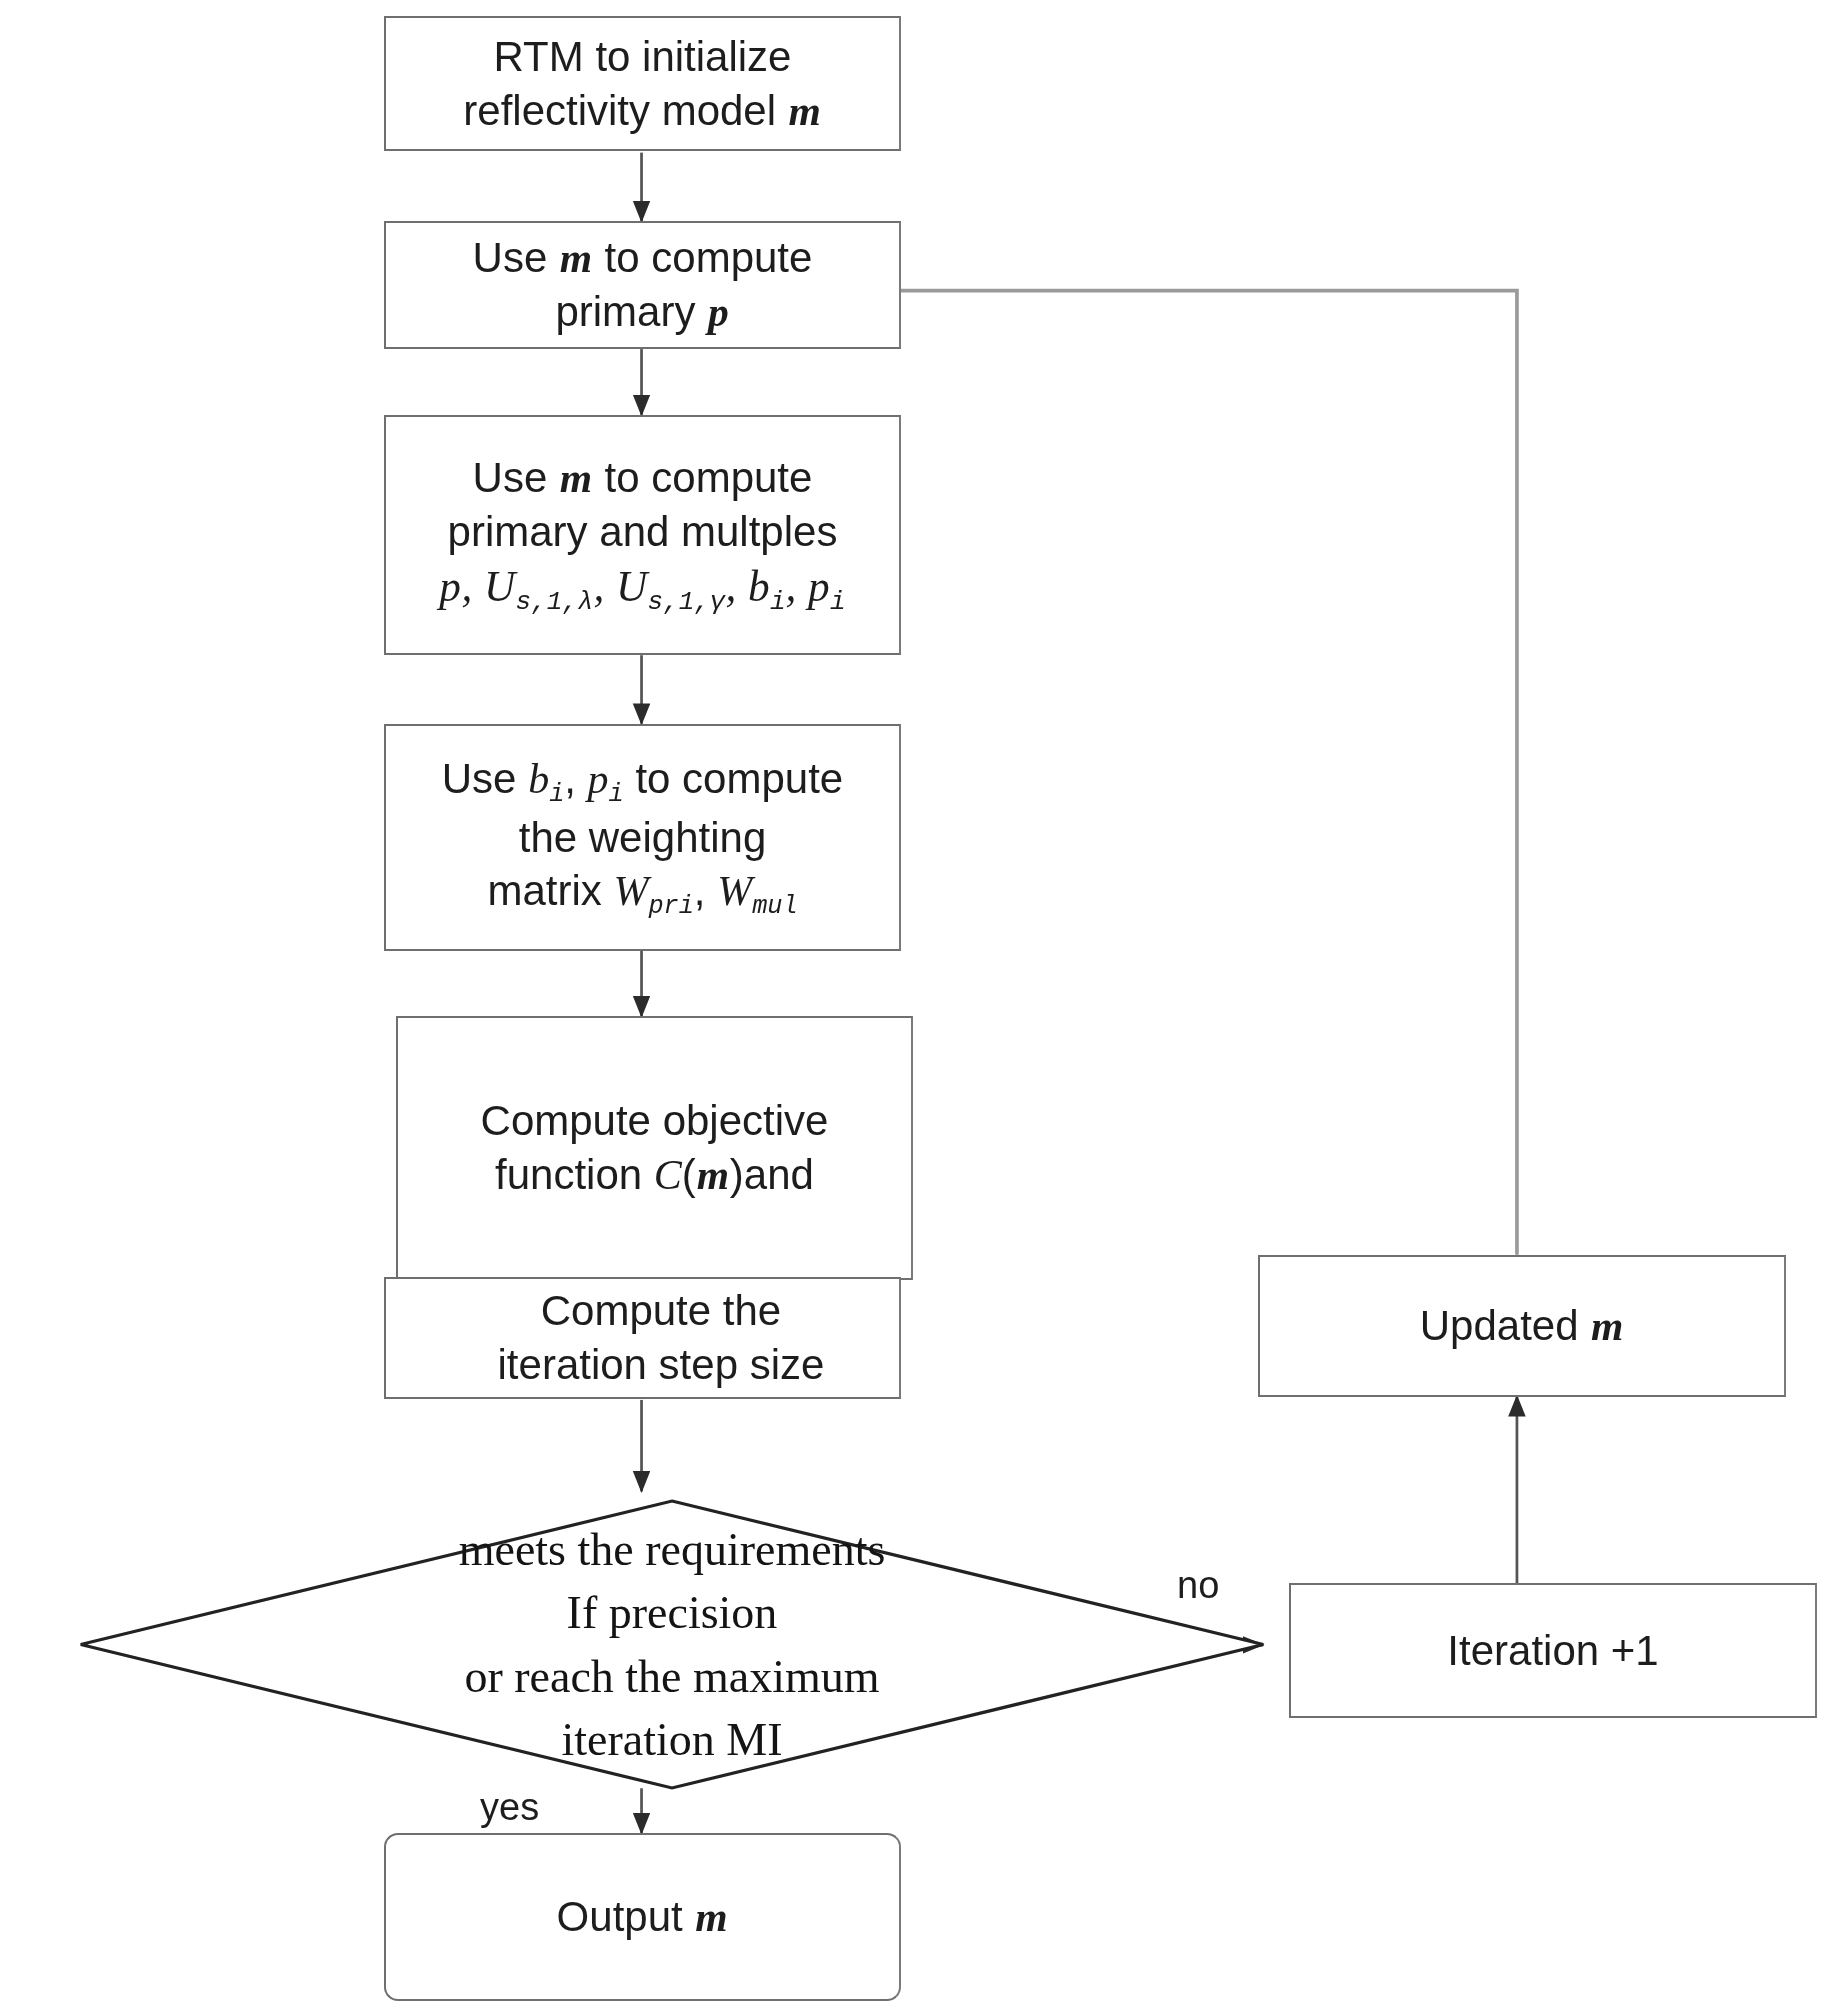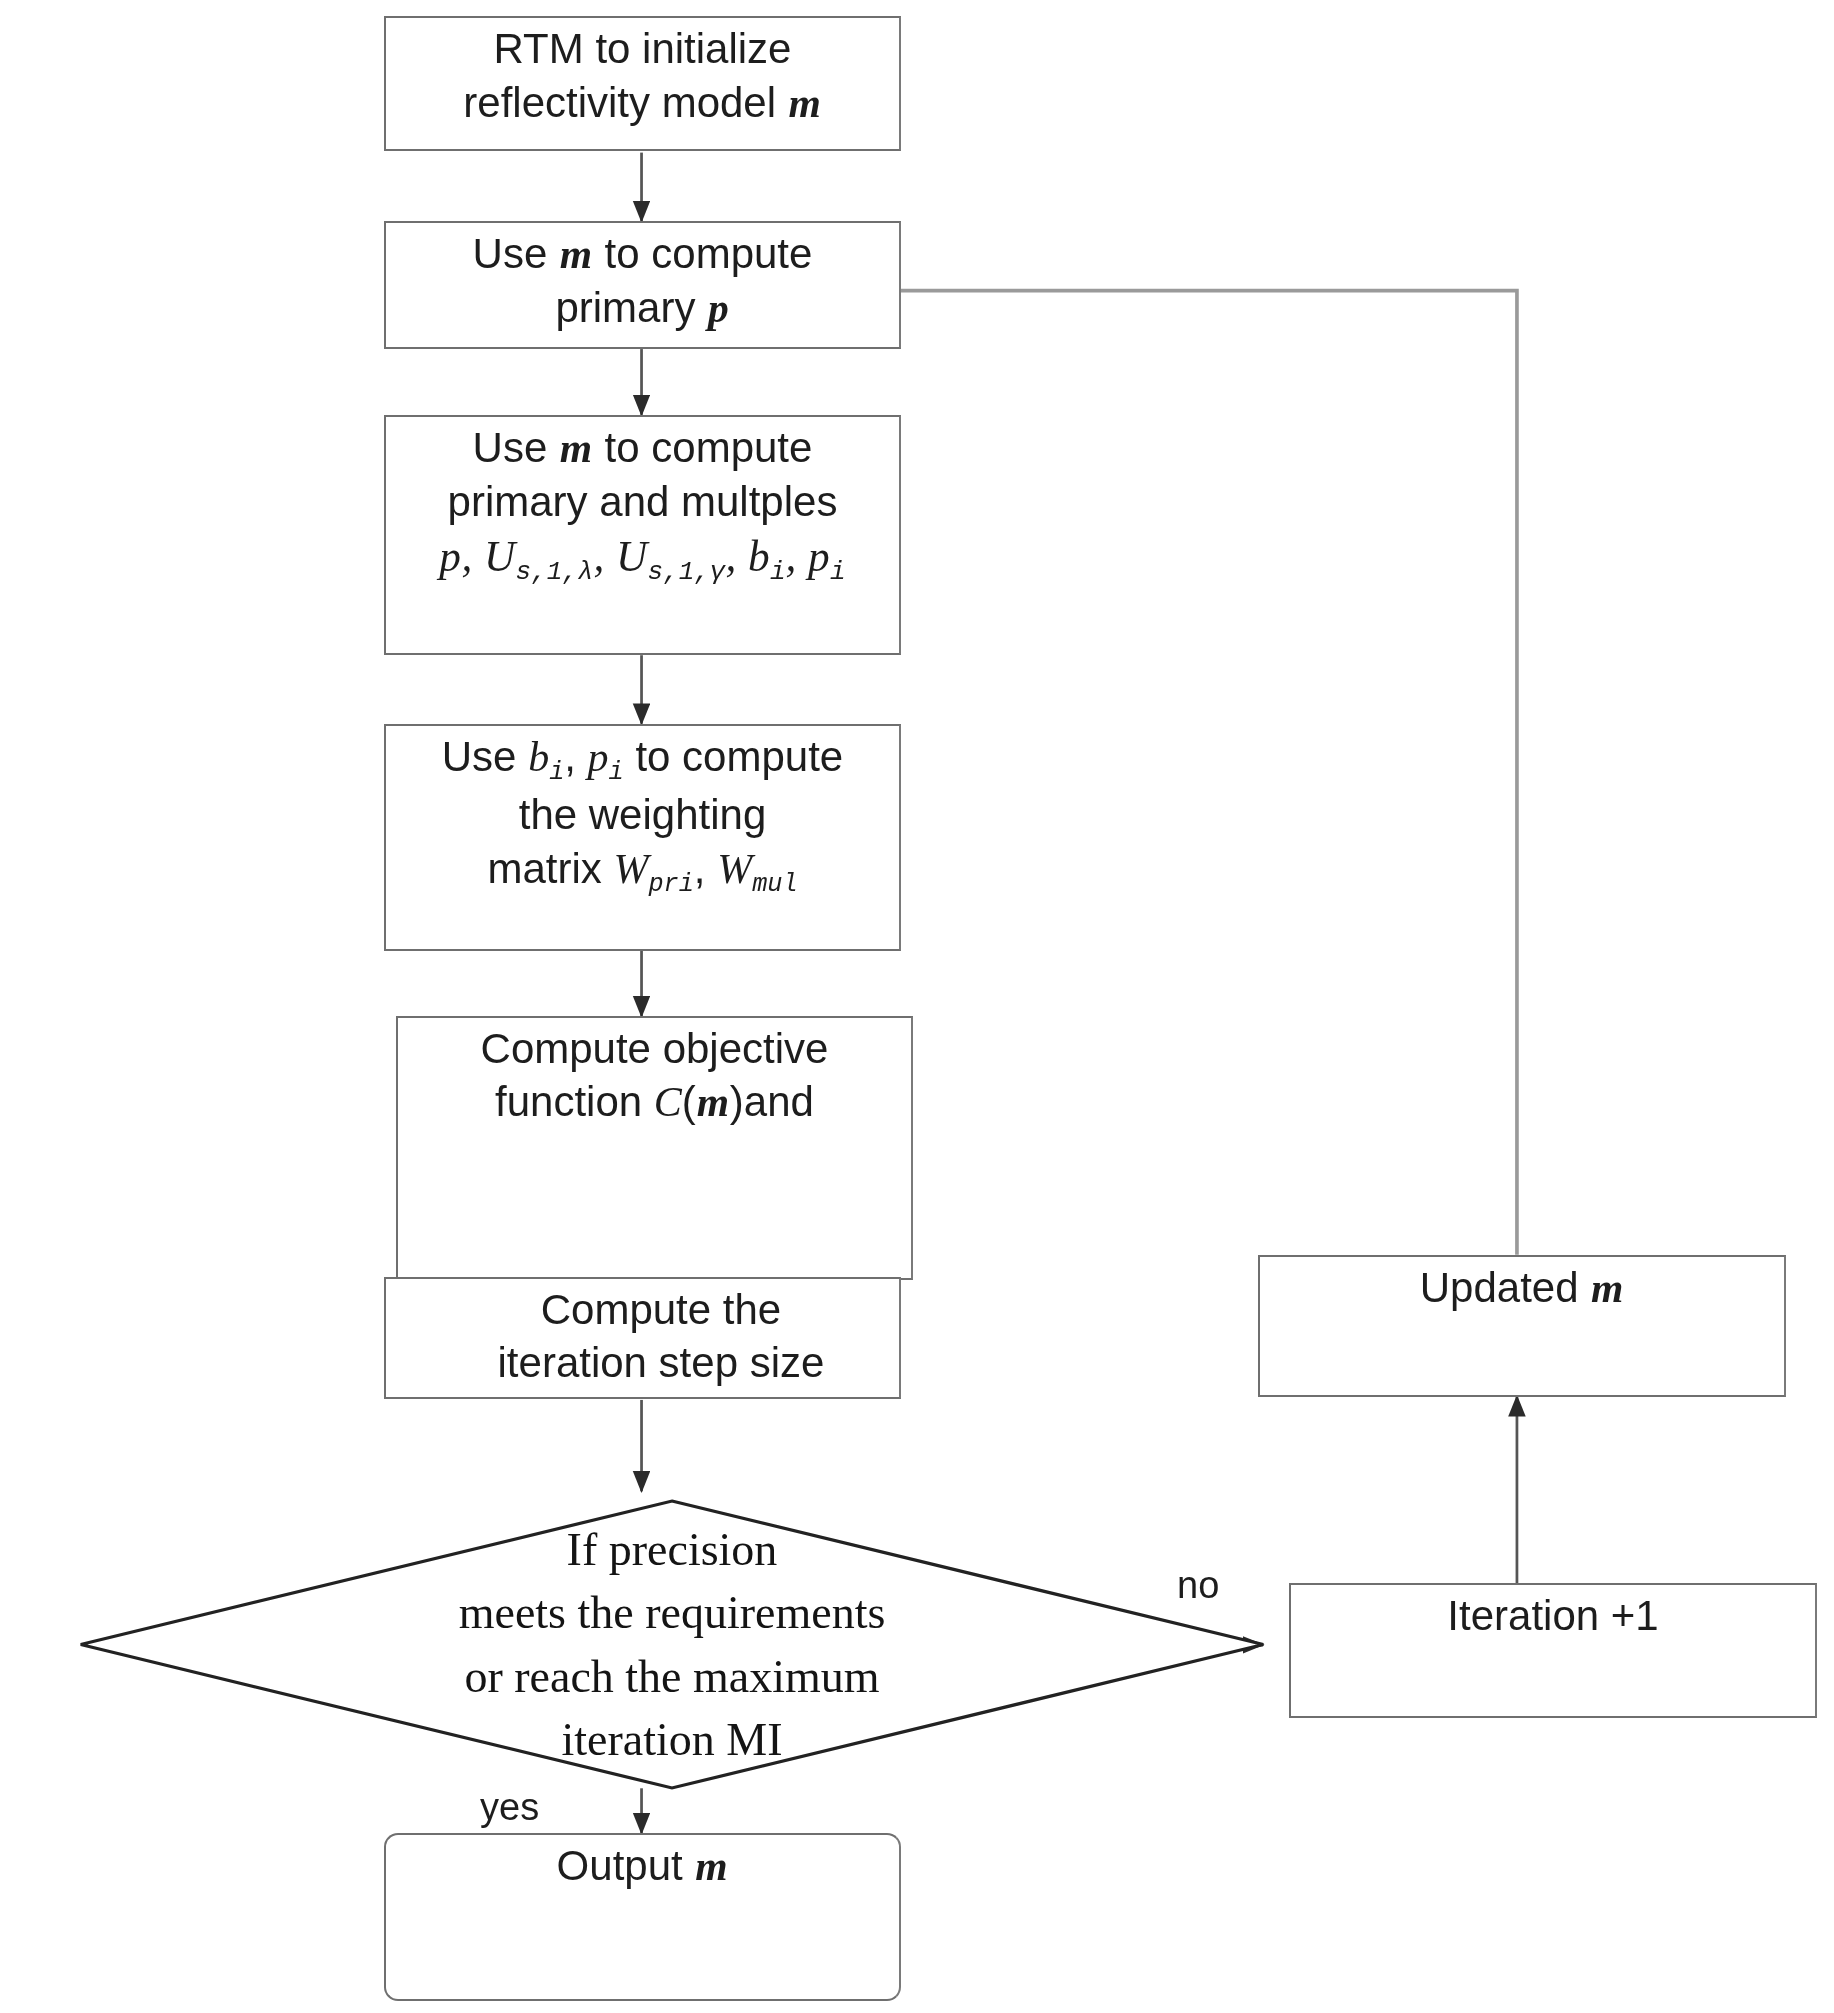--- a/index.html
+++ b/index.html
@@ -16,21 +16,21 @@
     overflow:hidden;
   }
   
   .node{
     position:absolute;
     box-sizing:border-box;
     background:#ffffff;
     border:2.7px solid #6f6f6f;
     border-right-color:#7a7a7a;
     display:flex;
-    align-items:flex-start;
+    align-items:center;
     justify-content:center;
     text-align:center;
     font-family:"Liberation Sans", sans-serif;
     font-size:42px;
     line-height:1.28;
     color:#1d1d1d;
     padding:3.7px 9.1px;
   }
   .node .lines{width:100%;}
   .node .ln{display:block;white-space:nowrap;}
@@ -172,22 +172,22 @@
       <span class="ln">iteration step size</span>
     </span>
   </div>
 
   <div id="decision" style="left:78px; top:1499px; width:1188px; height:291px;">
     <svg width="1188" height="291" viewBox="0 0 1300 318" xmlns="http://www.w3.org/2000/svg">
       <polygon points="650,2 1297,159 650,316 3,159" fill="#ffffff" stroke="#222222" stroke-width="3.5"></polygon>
     </svg>
     <div class="diamond-text">
       <span>
+        <span class="ln">meets the requirements</span>
         <span class="ln">If precision</span>
-        <span class="ln">meets the requirements</span>
         <span class="ln">or reach the maximum</span>
         <span class="ln">iteration MI</span>
       </span>
     </div>
   </div>
 
   <div class="node" id="n-output" style="left:384px; top:1833px; width:517px; height:168px;border-radius:14px;">
     <span class="lines">
       <span class="ln"><span>Output </span><span class="mathit">m</span></span>
     </span>

